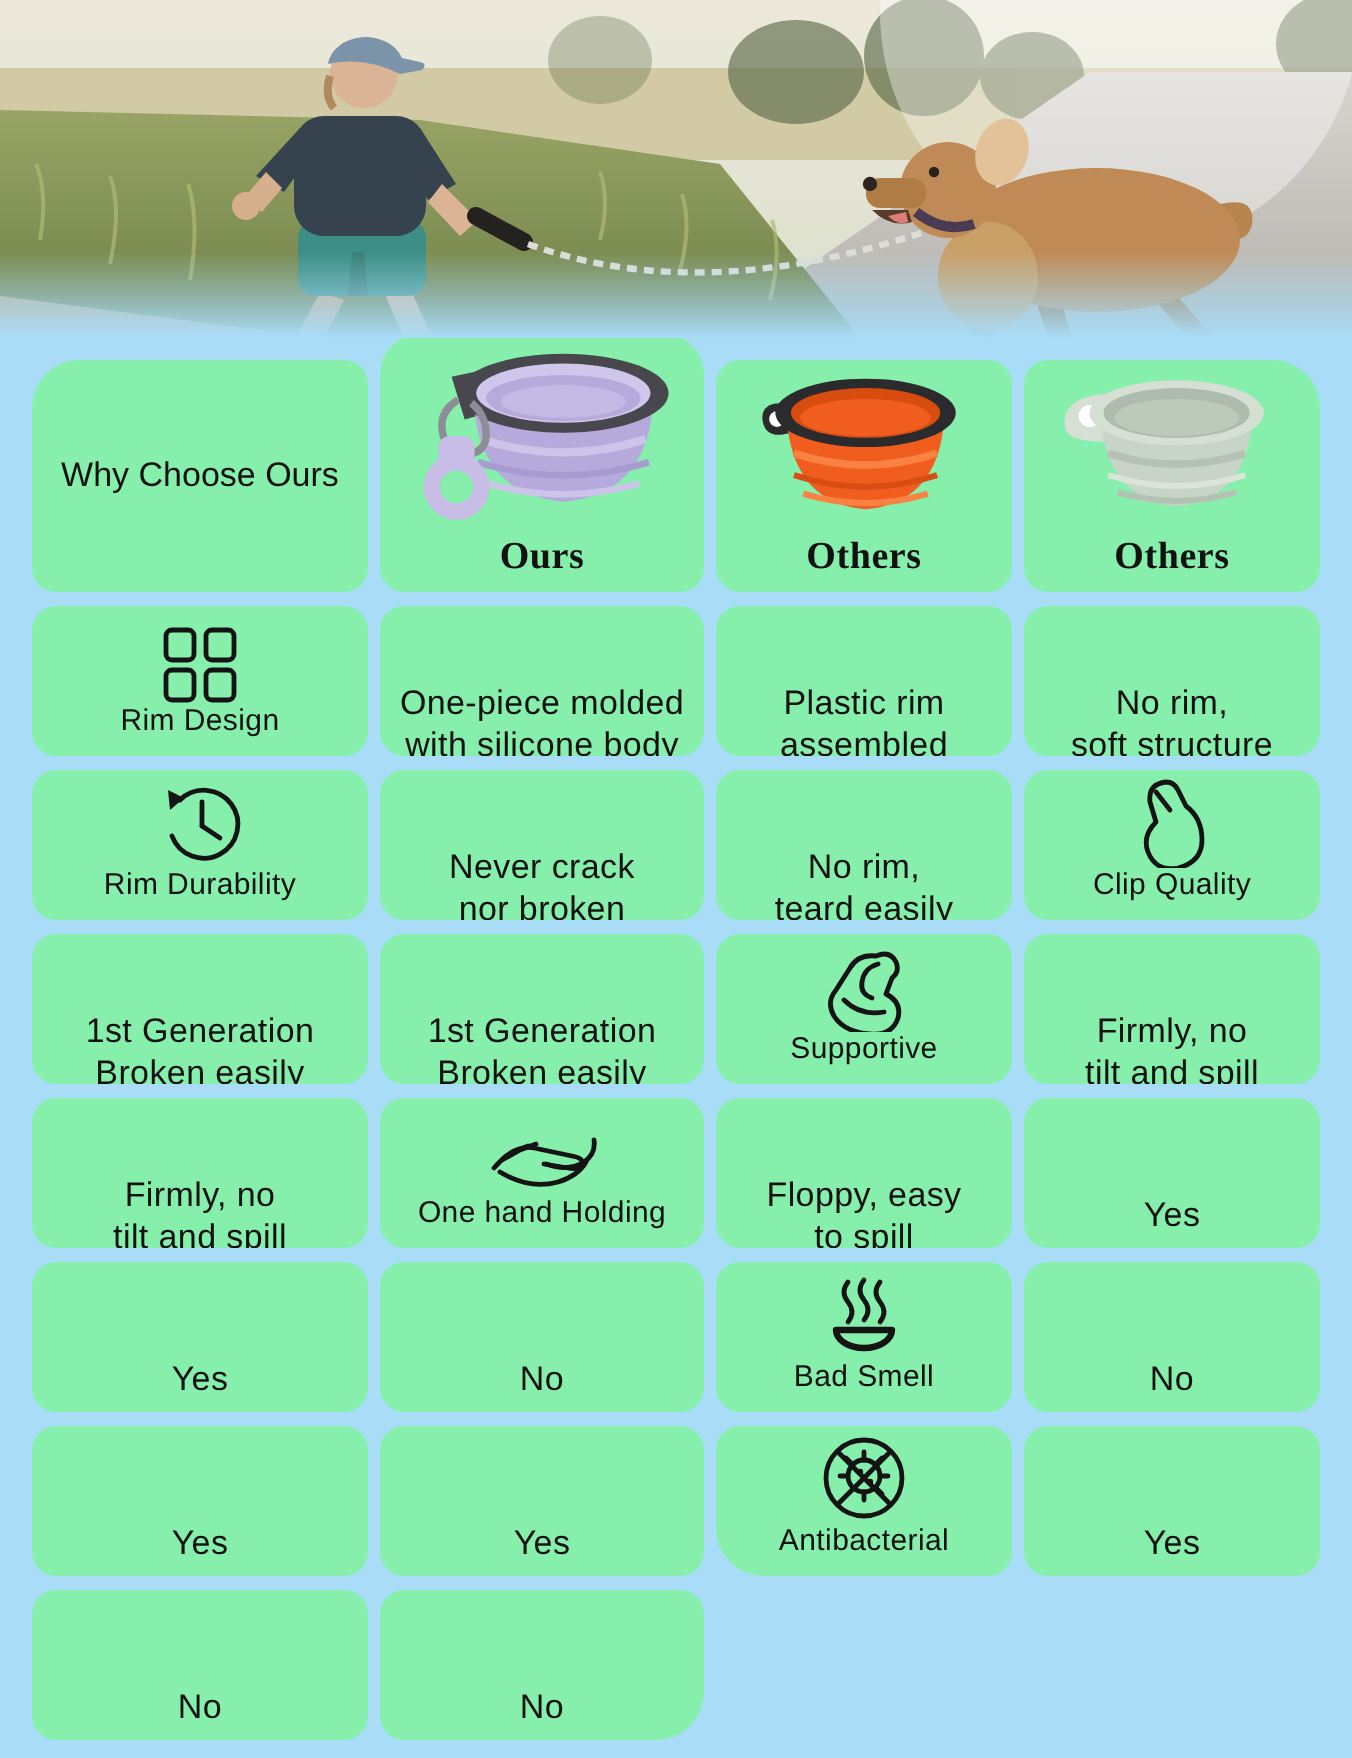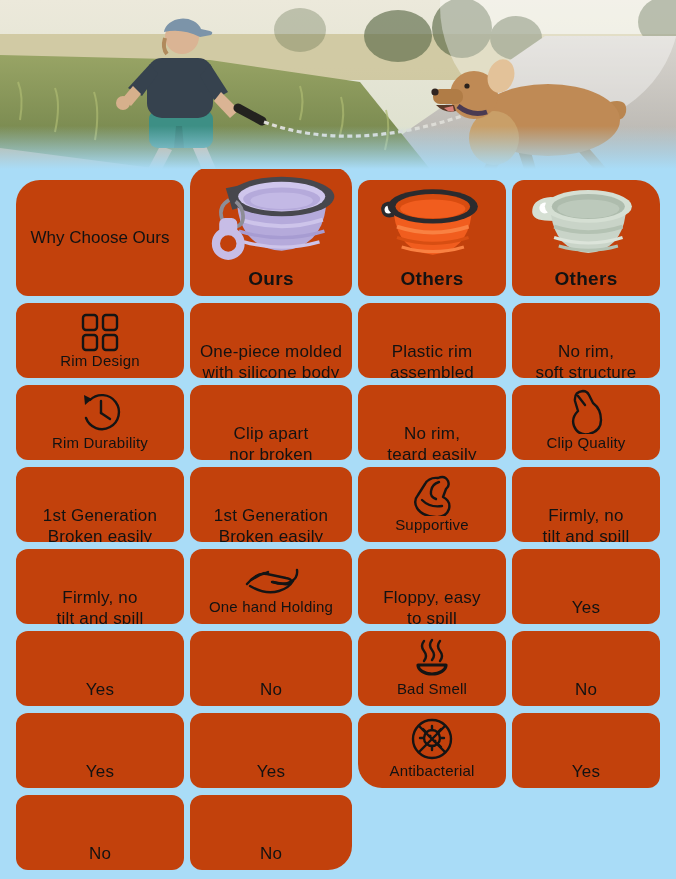--- a/index.html
+++ b/index.html
@@ -14,31 +14,31 @@
   .hero svg{display:block;}
   
   .table{
     display:grid;
     grid-template-columns:168px 162px 148px 148px;
     grid-template-rows:116px repeat(7,75px);
     gap:7px 6px;
     padding:11px 16px 9px 16px;
   }
   .cell{
-    background:#c2410c;border-radius:12px;
+    background:#86efac;border-radius:12px;
     display:flex;flex-direction:column;align-items:center;justify-content:center;
     text-align:center;overflow:hidden;
   }
   .cell-text{font-size:17px;line-height:1.18;white-space:pre-line;letter-spacing:.2px;margin-top:44px;}
   
   .hdr-label{border-top-left-radius:24px;font-size:17px;}
   .hdr-ours{margin-top:-13px;border-radius:20px 20px 12px 12px;justify-content:flex-end;padding-bottom:6px;}
   .hdr-other{justify-content:flex-end;padding-bottom:6px;}
   .hdr-other-last{border-top-right-radius:24px;}
-  .col-label{font-size:19px;font-weight:700;letter-spacing:.3px;margin-top:2px;}
+  .col-label{font-size:19px;font-weight:700;letter-spacing:.3px;margin-top:2px;font-family:Liberation Serif, serif;}
   
   .feat{justify-content:flex-end;padding-bottom:9px;gap:0;}
   .feat .icon{height:44px;display:flex;align-items:flex-end;justify-content:center;}
   .feat-label{font-size:15px;letter-spacing:.2px;}
   .bowl{margin-bottom:2px;}
   svg .ln{fill:none;stroke:#141414;stroke-width:2.4;stroke-linecap:round;stroke-linejoin:round;}
 </style>
 </head>
 <body>
 
@@ -211,21 +211,21 @@
         <polygon points="6,5 14,9 7,15" fill="#141414"></polygon>
         <g class="ln" stroke-width="2.8">
             <line x1="23" y1="23" x2="23" y2="11"></line>
             <line x1="23" y1="23" x2="32" y2="29"></line>
           </g>
       </svg>
     </span>
     <span class="feat-label">Rim Durability</span>
   </div>
   <div class="cell">
-      <span class="cell-text">Clip apart
+      <span class="cell-text">Never crack
 nor broken</span>
     </div>
   <div class="cell">
       <span class="cell-text">No rim,
 teard easily</span>
     </div>
 
   <div class="cell feat">
     <span class="icon">
       <svg width="46" height="48" viewBox="0 0 46 48">

